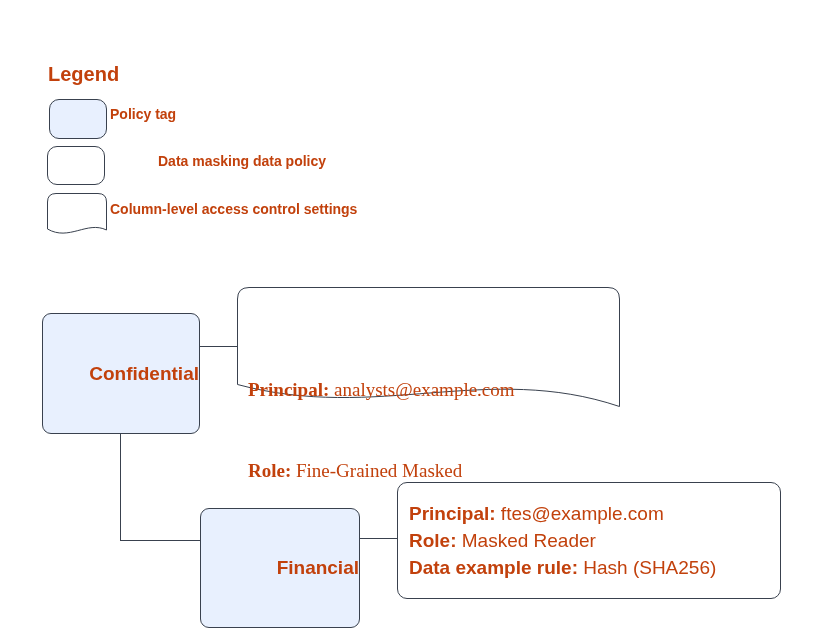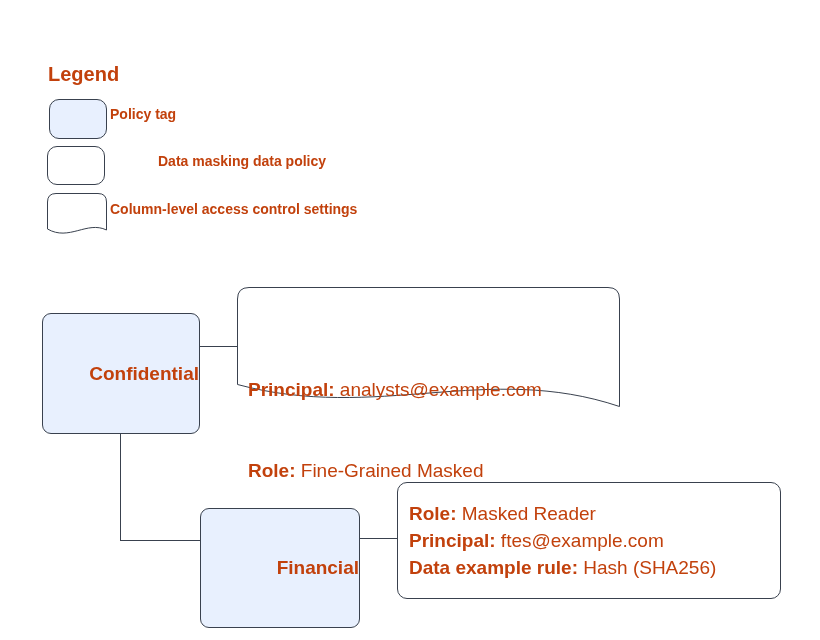--- a/index.html
+++ b/index.html
@@ -81,28 +81,28 @@
   <div class="abs connector-h" style="left:120px; top:540px; width:80px;"></div>
   <div class="abs connector-h" style="left:360px; top:538px; width:38px;"></div>
 
   <div class="abs policy-tag" style="left:42px; top:285px; width:158px; height:121px;">
     <span>Confidential</span>
   </div>
 
   <svg class="abs doc-shape-svg" style="left:237px; top:287px;" width="384" height="122" viewBox="0 0 384 122" aria-hidden="true">
     <path d="M 12 0.5 L 371 0.5 Q 382.5 0.5 382.5 12 L 382.5 119.5 C 250 75 140 135 0.5 97.5 L 0.5 12 Q 0.5 0.5 12 0.5 Z" fill="#ffffff" stroke="#39414e" stroke-width="1"></path>
   </svg>
-  <div class="abs doc-text" style="left:248px; top:322px;">
+  <div class="abs doc-text" style="left:248px; top:322px;font-family:Liberation Serif, serif;">
     <div><span class="kv-label">Principal:</span><span class="kv-value"> analysts@example.com</span></div>
     <div><span class="kv-label">Role:</span><span class="kv-value"> Fine-Grained Masked</span></div>
   </div>
 
   <div class="abs policy-tag" style="left:200px; top:480px; width:160px; height:120px;padding-left:21px;">
     <span>Financial</span>
   </div>
 
   <div class="abs policy-card doc-text" style="left:397px; top:482px; width:384px; height:117px;">
+    <div><span class="kv-label">Principal:</span><span class="kv-value"> ftes@example.com</span></div>
     <div><span class="kv-label">Role:</span><span class="kv-value"> Masked Reader</span></div>
-    <div><span class="kv-label">Principal:</span><span class="kv-value"> ftes@example.com</span></div>
     <div><span class="kv-label">Data example rule:</span><span class="kv-value"> Hash (SHA256)</span></div>
   </div>
 
 </div>
 
 </body></html>

